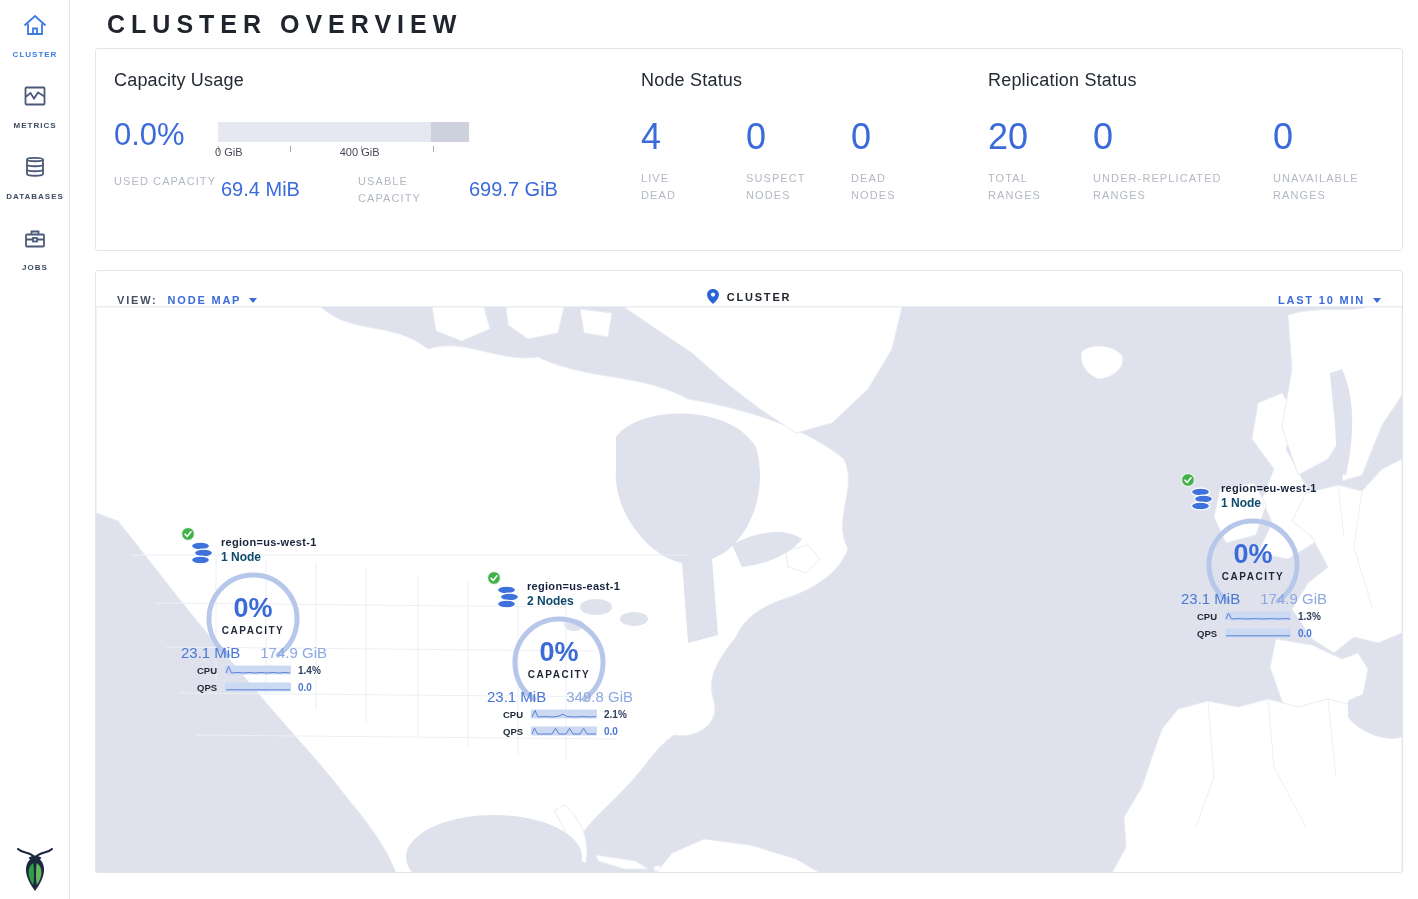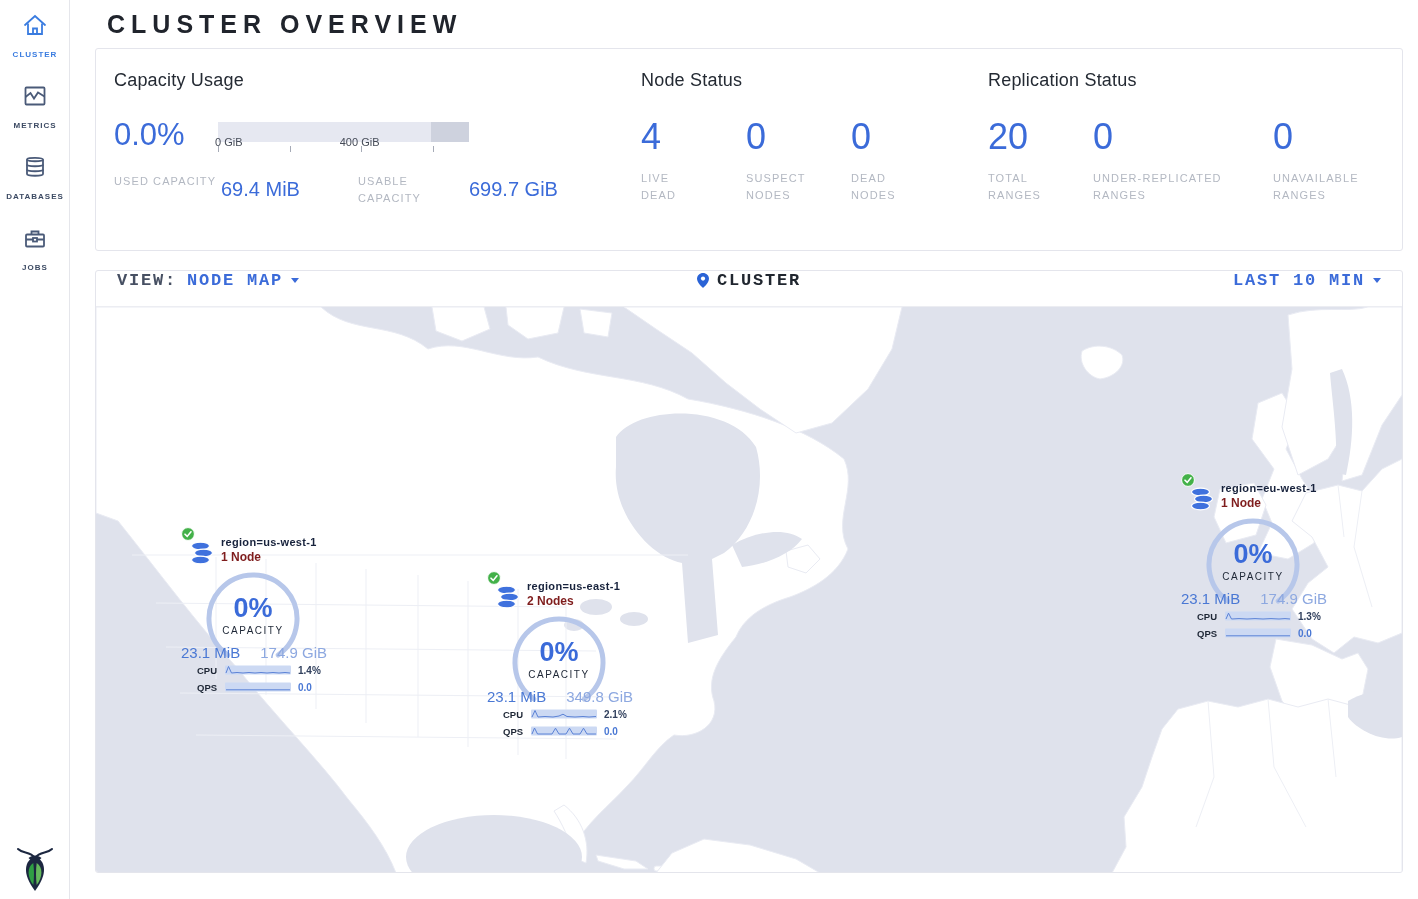--- a/index.html
+++ b/index.html
@@ -23,57 +23,57 @@
   
   .summary { display:flex; padding:21px 18px 24px; height:203px; }
   .sec-title { font-size:18px; font-weight:500; color:#242a33; letter-spacing:.2px; }
   .cap-sec { width:527px; flex:none; }
   .cap-row { display:flex; margin-top:29px; }
   .cap-pct { width:104px; font-size:31px; color:#3b6bd9; line-height:30px; }
   .bar-wrap { width:251px; position:relative; padding-top:2px; }
   .bar-track { height:20px; background:#e6e8f1; position:relative; }
   .bar-dark { position:absolute; right:0; top:0; bottom:0; width:15%; background:#ced2de; }
   .tick { position:absolute; top:26px; width:1px; height:6px; background:#a6abb7; }
-  .tick-lbl { position:absolute; top:16px; font-size:11px; color:#454b57; white-space:nowrap; }
+  .tick-lbl { position:absolute; top:26px; font-size:11px; color:#454b57; white-space:nowrap; }
   .cap-foot { display:flex; margin-top:23px; align-items:flex-start; }
   .mini-lbl { font-size:11px; letter-spacing:1.1px; color:#b3b8c2; line-height:17px; }
   .cap-foot .v { font-size:20px; color:#3b6bd9; margin-top:5px; }
   .stat-sec { flex:none; }
   .stat-row { display:flex; margin-top:26px; }
   .stat-col { flex:none; }
   .stat-num { font-size:36px; color:#3b6bd9; line-height:40px; font-weight:400; }
   .stat-col .mini-lbl { margin-top:13px; }
   
   .map-card { margin-top:19px; height:603px; overflow:hidden; }
-  .viewbar { height:36px; display:flex; align-items:flex-start; padding:0 21px; position:relative;
-    border-bottom:1px solid #ecedf2; font-size:17px; letter-spacing:1.8px;font-family:Liberation Mono, monospace; }
+  .viewbar { height:36px; display:flex; align-items:flex-end; padding:0 21px; position:relative;
+    border-bottom:1px solid #ecedf2; font-size:11px; letter-spacing:1.8px; }
   .viewbar .vlabel { color:#475063; font-weight:bold; margin-right:10px; }
   .viewbar .vvalue { color:#3b6bd9; font-weight:bold; cursor:pointer; display:flex; align-items:center; }
   .caret { width:0; height:0; border-left:4.5px solid transparent; border-right:4.5px solid transparent;
     border-top:5.5px solid #3b6bd9; margin-left:8px; display:inline-block; }
   .vb-center { position:absolute; left:0; right:0; text-align:center; pointer-events:none; }
   .vb-center span { display:inline-flex; align-items:center; color:#20262f; font-weight:bold; }
   .vb-center svg { margin-right:8px; }
   .vb-right { margin-left:auto; color:#3b6bd9; font-weight:bold; cursor:pointer;
     display:flex; align-items:center; }
   .map-area { position:relative; height:566px; background:#dfe2ec; }
   .map-area > svg.world { position:absolute; inset:0; }
   
   .badge { position:absolute; width:150px; height:172px; }
   .b-hdr { position:relative; height:40px; }
   .b-check { position:absolute; left:2px; top:2px; }
   .b-db { position:absolute; left:10px; top:16px; }
   .b-txt { margin-left:42px; padding-top:11px; }
   .b-name { font-size:11px; font-weight:bold; color:#17223c; letter-spacing:.3px; white-space:nowrap; cursor:pointer; }
-  .b-link { font-size:12px; font-weight:bold; color:#7f1d1d; margin-top:2px; cursor:pointer; }
+  .b-link { font-size:12px; font-weight:bold; color:#0c4a6e; margin-top:2px; cursor:pointer; }
   .b-arc { position:absolute; left:24px; top:44px; }
   .b-pct { position:absolute; left:24px; top:68px; width:100px; text-align:center;
     font-size:27px; font-weight:bold; color:#3b6bd9; }
   .b-cap { position:absolute; left:24px; top:100px; width:100px; text-align:center;
-    font-size:10px; font-weight:normal; letter-spacing:1.5px; color:#1d2635; }
+    font-size:10px; font-weight:bold; letter-spacing:1.5px; color:#1d2635; }
   .b-vals { position:absolute; left:2px; top:119px; width:146px; display:flex;
     justify-content:space-between; font-size:15px; }
   .b-vals .used { color:#4a78d4; }
   .b-vals .usable { color:#8da8e0; }
   .spark-row { position:absolute; left:18px; width:128px; display:flex; align-items:center; }
   .spark-row .sl { width:28px; font-size:9.5px; font-weight:bold; color:#1d2635; }
   .spark-row svg { flex:none; }
   .spark-row .sv { margin-left:7px; font-size:10px; font-weight:bold; }
   .cpu-row { top:139px; } .qps-row { top:156px; }
   .cpu-row .sv { color:#32415e; } .qps-row .sv { color:#4a78d4; }

